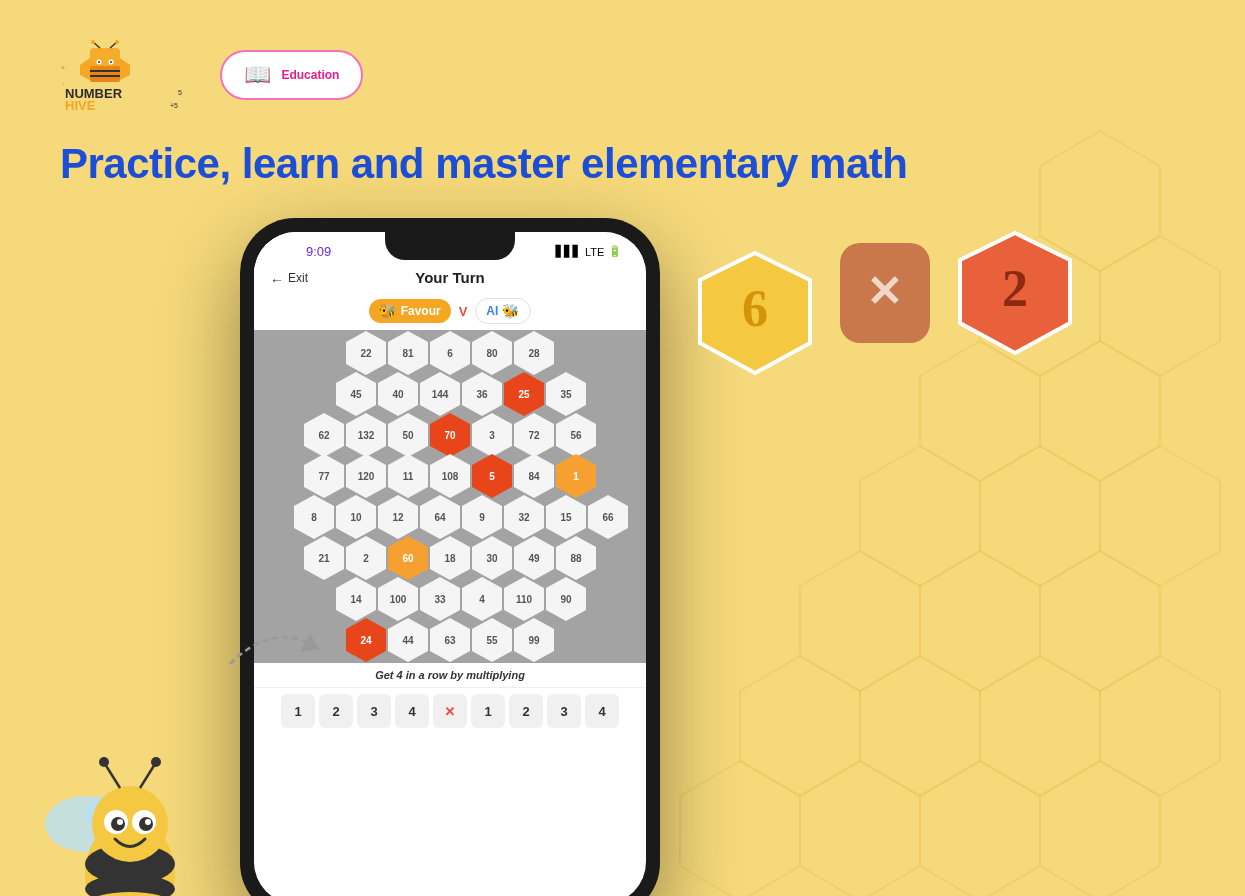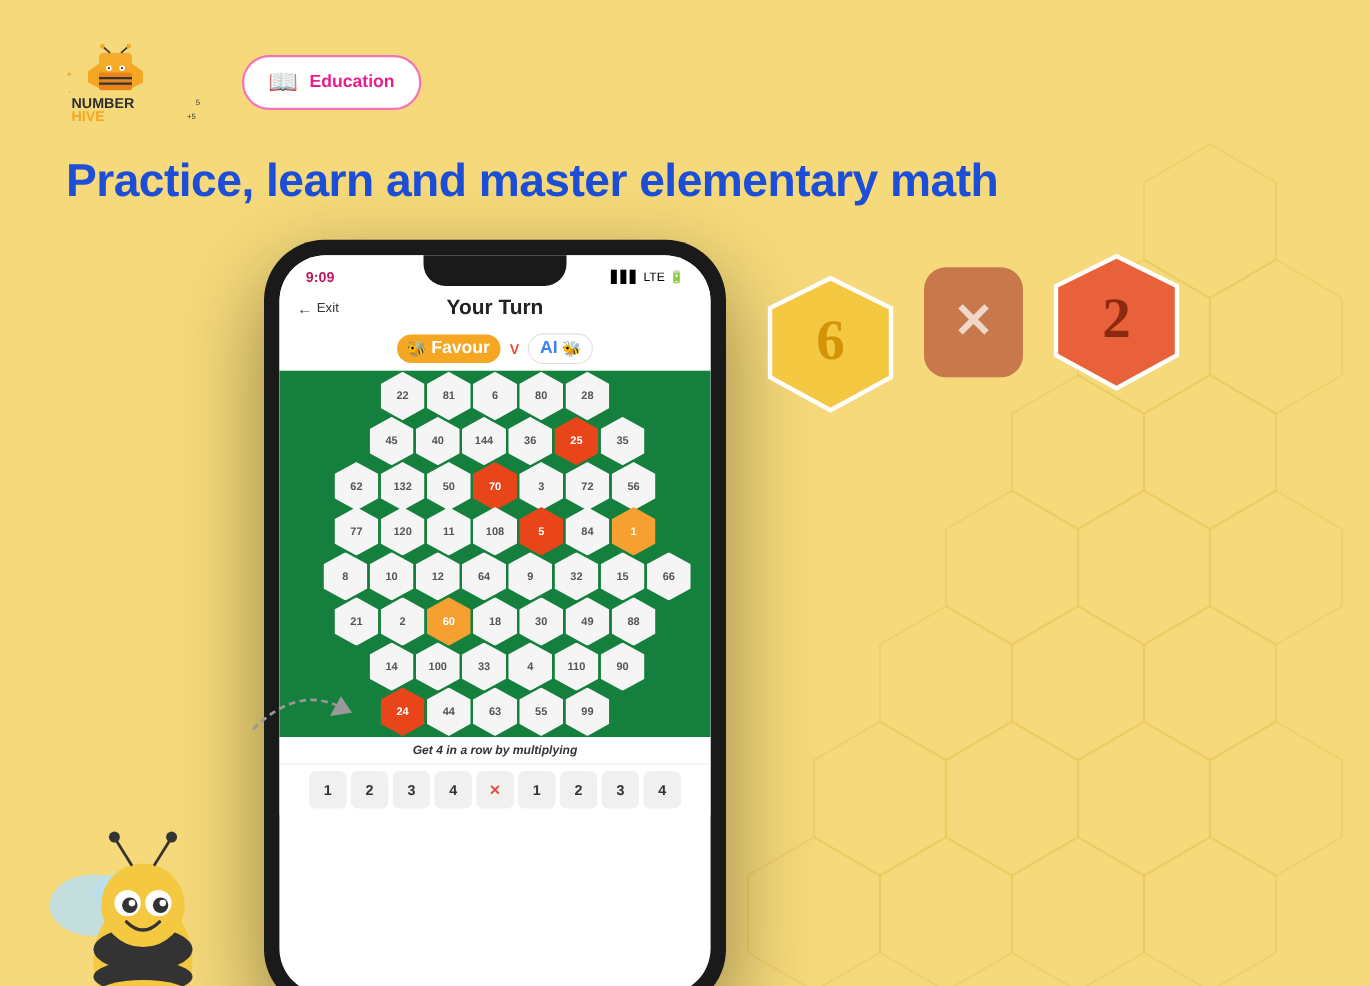--- a/index.html
+++ b/index.html
@@ -56,21 +56,21 @@
       border-radius: 40px;
       padding: 10px 22px;
     }
 
     .badge-icon {
       font-size: 22px;
     }
 
     .badge-text {
       color: #e91e8c;
-      font-size: 16px;
+      font-size: 12px;
       font-weight: 600;
     }
 
     
     .tagline {
       font-size: 42px;
       font-weight: 700;
       color: #1d4ed8;
       margin-bottom: 30px;
       letter-spacing: -0.5px;
@@ -126,22 +126,23 @@
     .status-bar {
       display: flex;
       justify-content: space-between;
       align-items: center;
       padding: 12px 24px 4px;
       background: white;
     }
 
     .status-time {
       font-size: 13px;
-      font-weight: 700;
-      color: #be185d;
+      font-weight: 400;
+      color: #6d28d9;
+      margin-left: 28px;
     }
 
     .status-icons {
       display: flex;
       align-items: center;
       gap: 4px;
       font-size: 11px;
       color: #000;
     }
 
@@ -164,21 +165,21 @@
       font-size: 12px;
       color: #333;
       font-weight: 500;
     }
 
     .back-arrow {
       font-size: 14px;
     }
 
     .app-title {
-      font-size: 19px;
+      font-size: 15px;
       font-weight: 700;
       color: #222;
     }
 
     
     .players-bar {
       display: flex;
       align-items: center;
       justify-content: center;
       gap: 8px;
@@ -200,36 +201,36 @@
 
     .player-tag.inactive {
       border: 1.5px solid #e0e0e0;
     }
 
     .player-bee {
       font-size: 14px;
     }
 
     .player-name {
-      font-size: 16px;
+      font-size: 12px;
       font-weight: 700;
     }
 
     .player-name.active { color: white; }
     .player-name.inactive { color: #3b82f6; }
 
     .vs-text {
       font-size: 13px;
       font-weight: 700;
       color: #e74c3c;
     }
 
     
     .hex-grid-area {
-      background: #15803d;
+      background: #a3a3a3;
       padding: 4px 8px;
       overflow: hidden;
     }
 
     .hex-row {
       display: flex;
       justify-content: center;
       margin: -3px 0;
     }
 

